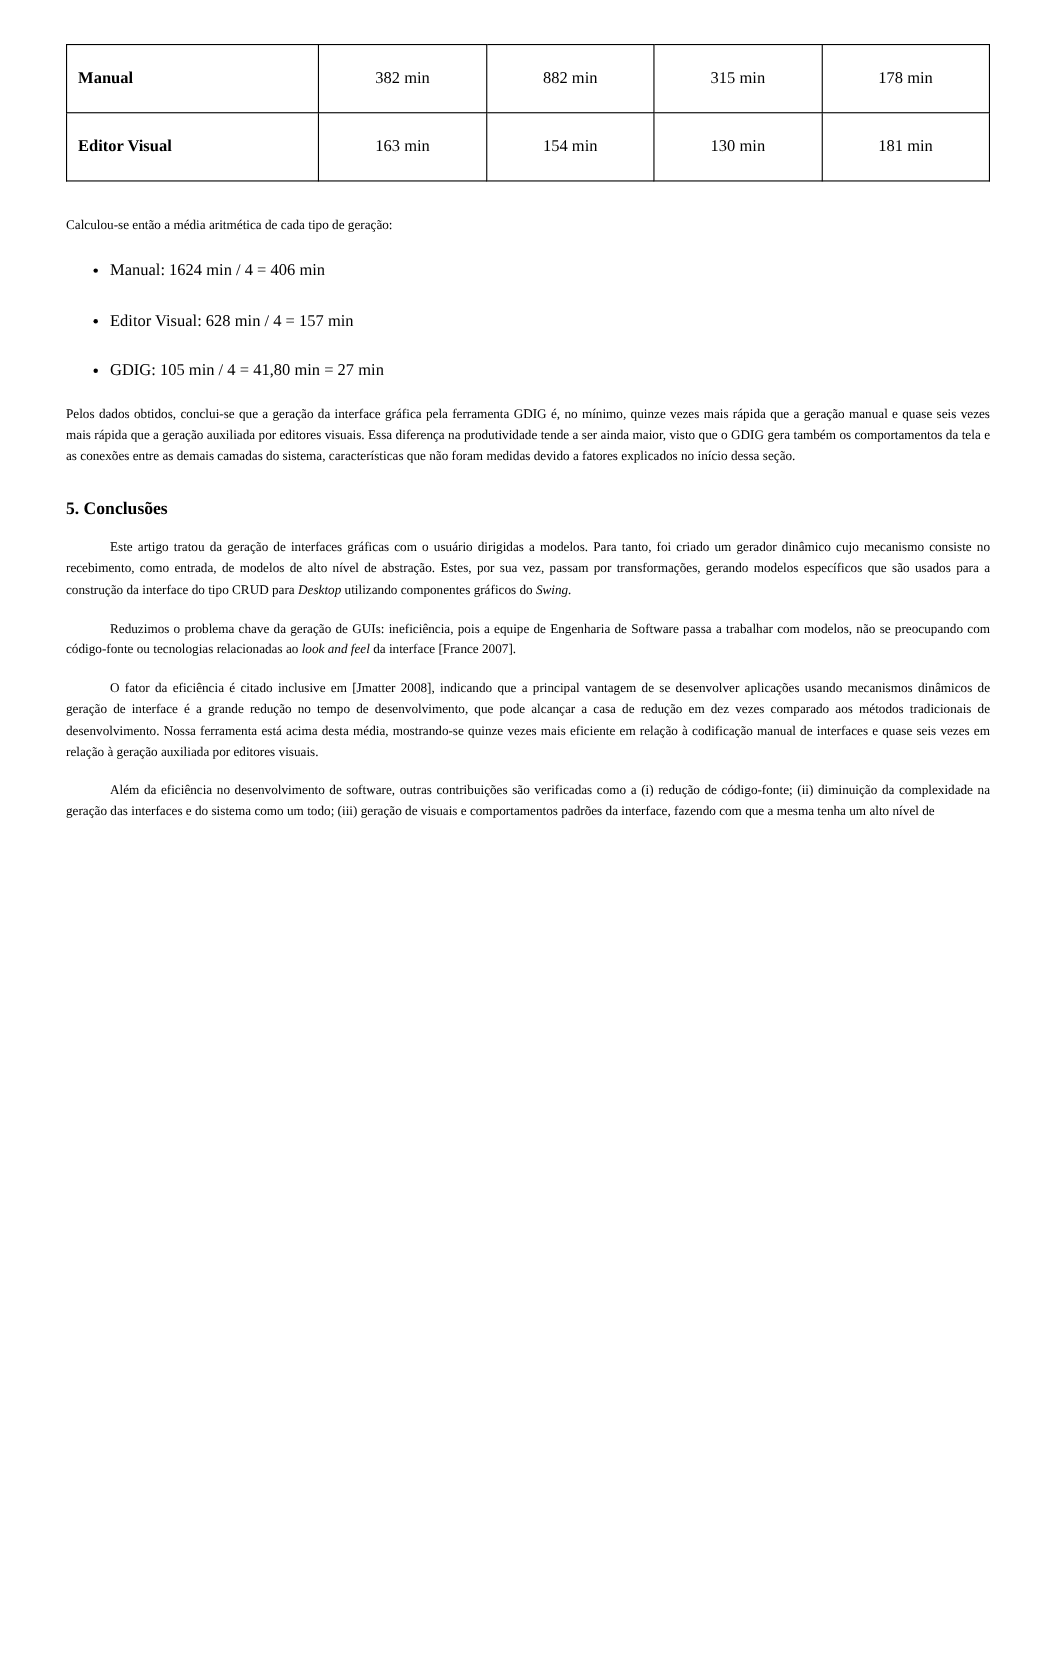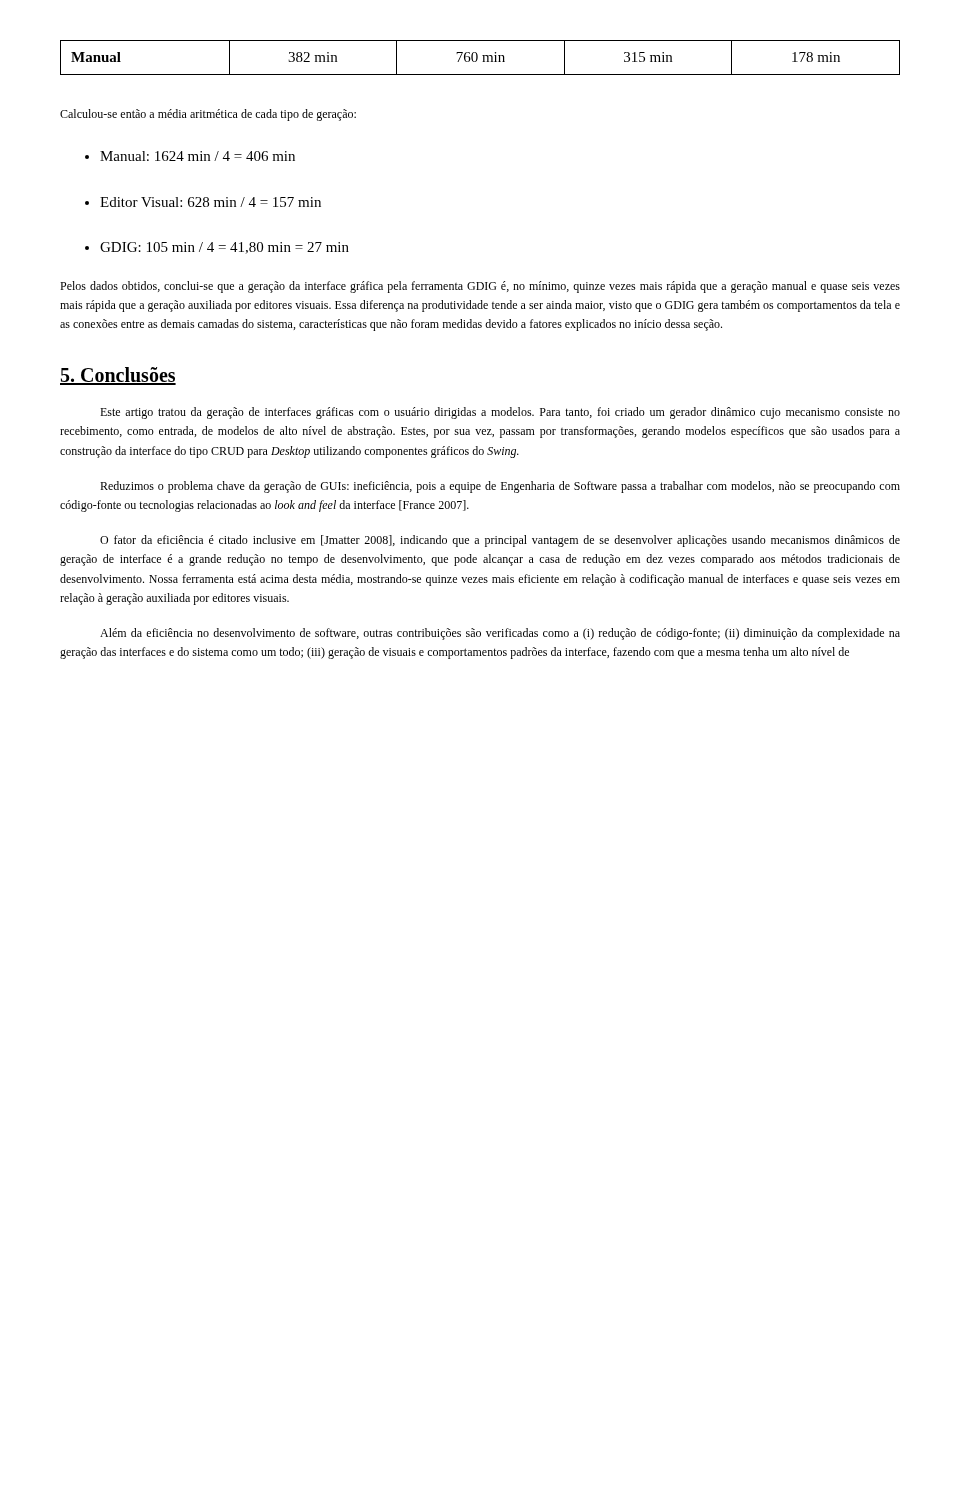--- a/index.html
+++ b/index.html
@@ -23,21 +23,21 @@
       margin-bottom: 30px;
     }
 
     table {
       width: 100%;
       border-collapse: collapse;
       font-size: 15px;
     }
 
     table td {
-      padding: 8px 10px;
+      padding: 22px 10px;
       border: 1px solid #000;
       text-align: center;
     }
 
     table td:first-child {
       text-align: left;
       font-weight: bold;
     }
 
     .section-text {
@@ -57,39 +57,45 @@
       margin-bottom: 16px;
     }
 
     .bullet-list li {
       line-height: 1.7;
       font-size: 15px;
       margin-top: 20px;
     }
 
     .section-heading {
-      font-size: 20px;
+      font-size: 16px;
       font-weight: bold;
       margin-top: 30px;
       margin-bottom: 16px;
-      text-decoration: underline;
     }
   </style>
 </head>
 <body>
 
 <div class="table-container">
   <table>
     <tbody id="table-body">
     <tr>
       <td>Manual</td>
       <td>382 min</td>
-      <td>760 min</td>
+      <td>882 min</td>
       <td>315 min</td>
       <td>178 min</td>
+    </tr>
+        <tr>
+      <td>Editor Visual</td>
+      <td>163 min</td>
+      <td>154 min</td>
+      <td>130 min</td>
+      <td>181 min</td>
     </tr>
       </tbody>
   </table>
 </div>
 
 <p class="section-text">Calculou-se então a média aritmética de cada tipo de geração:</p>
 
 <ul class="bullet-list" id="bullet-list">
 <li>Manual: 1624 min / 4 = 406 min</li>
     <li>Editor Visual: 628 min / 4 = 157 min</li>

